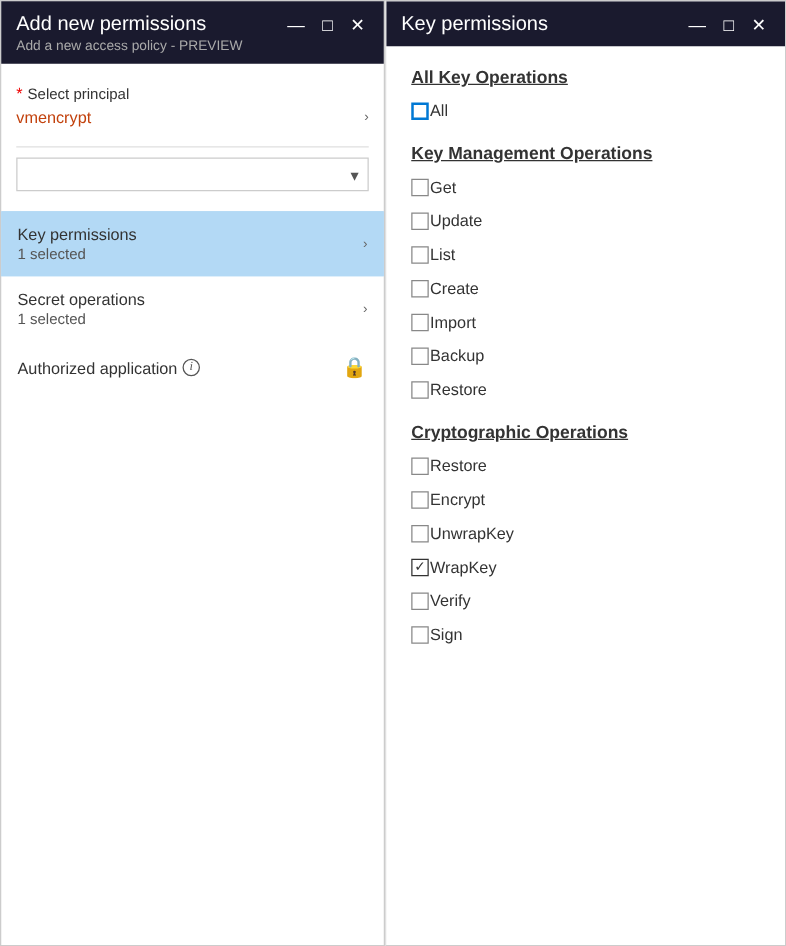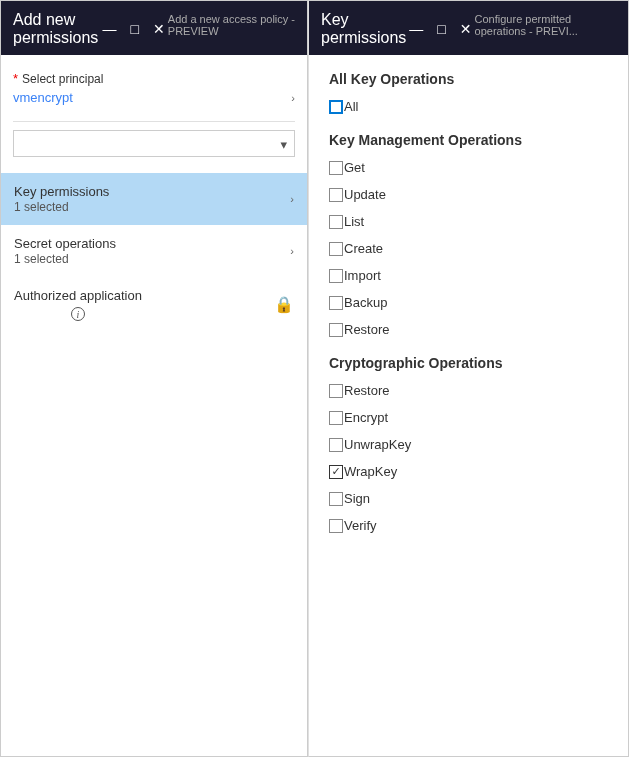--- a/index.html
+++ b/index.html
@@ -28,20 +28,21 @@
       flex: 1;
       border-left: 1px solid #e0e0e0;
       overflow-y: auto;
     }
 
     .panel-header {
       background: #1a1a2e;
       color: #fff;
       padding: 10px 12px 8px 12px;
       display: flex;
+      flex-direction: column;
       position: relative;
     }
 
     .panel-header-top {
       display: flex;
       justify-content: space-between;
       align-items: center;
     }
 
     .panel-title {
@@ -98,21 +99,21 @@
     .field-value {
       font-size: 13px;
       color: #0078d4;
       cursor: pointer;
       display: flex;
       align-items: center;
       justify-content: space-between;
     }
 
     .field-value-text {
-      color: #3b82f6;
+      color: #c2410c;
       font-size: 13px;
     }
 
     .chevron-right {
       font-size: 11px;
       color: #666;
     }
 
     .divider {
       border: none;
@@ -185,20 +186,21 @@
     .right-panel-body {
       padding: 16px 20px;
     }
 
     .section-heading {
       font-size: 14px;
       font-weight: 600;
       color: #333;
       margin-bottom: 10px;
       margin-top: 16px;
+      text-decoration: underline;
     }
 
     .section-heading:first-child {
       margin-top: 0;
     }
 
     .checkbox-row {
       display: flex;
       align-items: center;
       gap: 1px;
@@ -319,42 +321,41 @@
       <div class="nav-item">
         <div class="nav-item-content">
           <span class="nav-item-title">Secret operations</span>
           <span class="nav-item-sub">1 selected</span>
         </div>
         <span class="chevron-right">›</span>
       </div>
 
       <div class="nav-item">
         <div class="nav-item-content">
-          <div style="display:flex; align-items:center; gap:4px;flex-direction:column;">
+          <div style="display:flex; gap:4px;">
             <span class="nav-item-title">Authorized application</span>
             <span class="info-icon">i</span>
           </div>
         </div>
         <span class="lock-icon">🔒</span>
       </div>
     </div>
   </div>
 </div>
 
 <div class="panel right-panel">
   <div class="panel-header">
     <div class="panel-header-top">
       <span class="panel-title">Key permissions</span>
       <div class="header-controls">
         <button class="header-btn">—</button>
         <button class="header-btn">□</button>
         <button class="header-btn">✕</button>
       </div>
     </div>
-    <span class="panel-subtitle">Configure permitted operations - PREVI...</span>
   </div>
 
   <div class="right-panel-body">
 
     <div class="section-heading">All Key Operations</div>
     <div class="checkbox-row">
       <div class="cb cb-blue"></div>
       <label>All</label>
     </div>
 
@@ -402,20 +403,20 @@
     <div class="checkbox-row">
       <div class="cb cb-normal"></div>
       <label>UnwrapKey</label>
     </div>
     <div class="checkbox-row">
       <div class="cb cb-normal checked"></div>
       <label>WrapKey</label>
     </div>
     <div class="checkbox-row">
       <div class="cb cb-normal"></div>
+      <label>Verify</label>
+    </div>
+    <div class="checkbox-row">
+      <div class="cb cb-normal"></div>
       <label>Sign</label>
-    </div>
-    <div class="checkbox-row">
-      <div class="cb cb-normal"></div>
-      <label>Verify</label>
     </div>
   </div>
 </div>
 
 </body></html>

